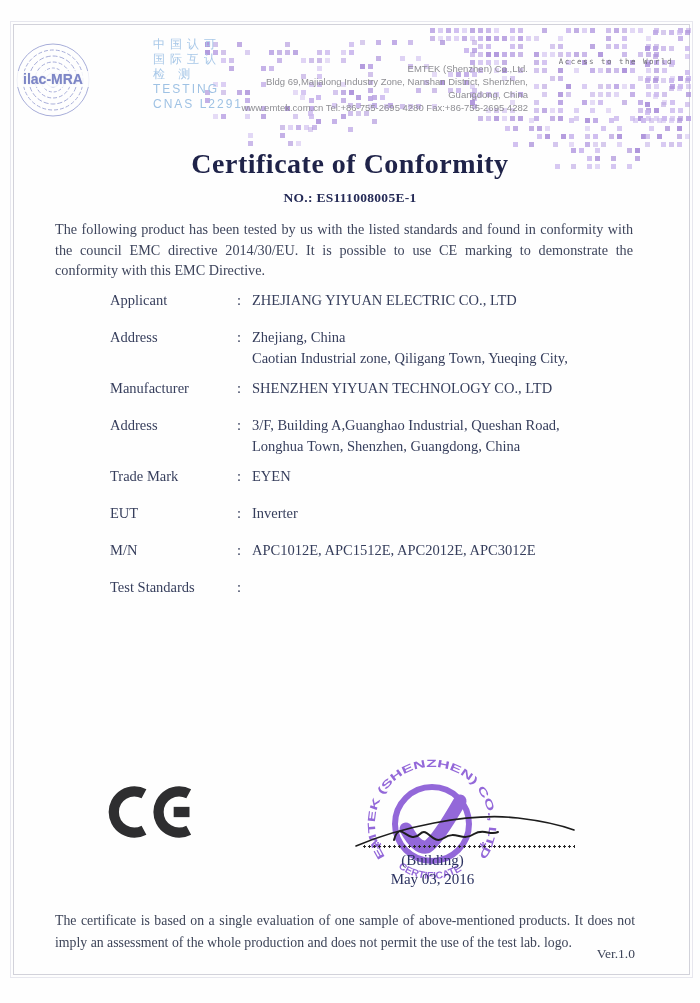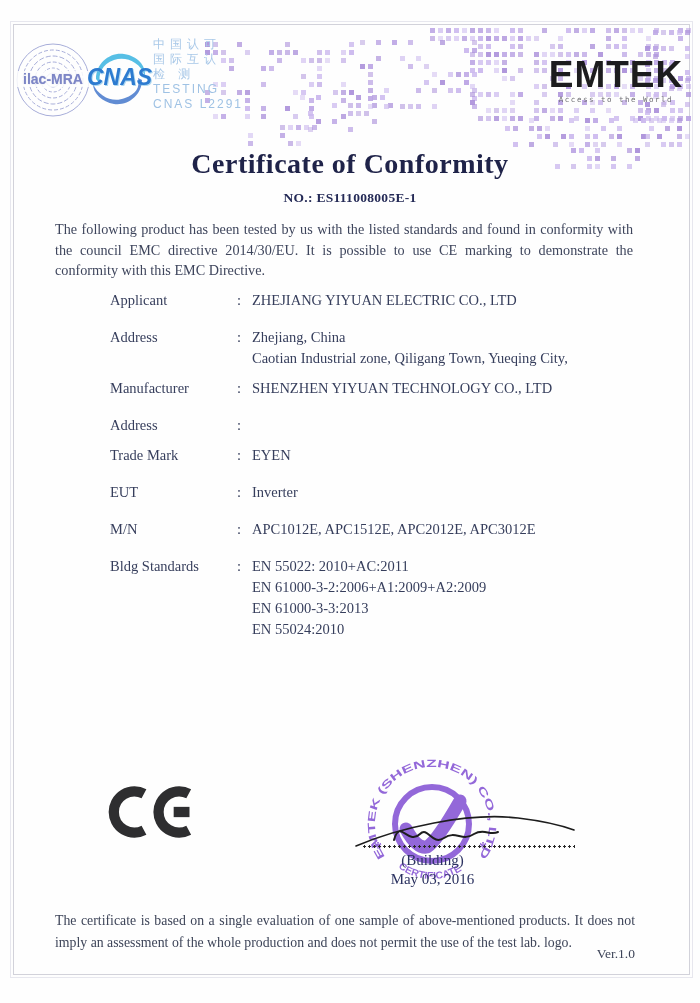--- a/index.html
+++ b/index.html
@@ -511,39 +511,36 @@
         <circle cx="39" cy="40" r="24" stroke-dasharray="5 2"></circle>
         <circle cx="39" cy="40" r="18" stroke-dasharray="4 2"></circle>
         <circle cx="39" cy="40" r="12" stroke-dasharray="3 2"></circle>
         <circle cx="39" cy="40" r="7"></circle>
       </g>
       <rect x="2" y="31" width="74" height="16" fill="#fefefe" opacity="0.85"></rect>
     </svg>
     <div class="lbl">ilac-MRA</div>
   </div>
 
-  <div class="hdr" id="cnas">
-    <svg width="66" height="62" viewBox="0 0 66 62">
-      <path d="M10,31 C10,15 24,4 38,6 C52,8 60,18 59,28 C54,14 40,8 28,12 C16,16 12,26 14,36 Z" fill="#39b4e0" opacity="0.85"></path>
-      <path d="M56,32 C56,47 42,58 28,56 C16,54 7,45 7,36 C13,49 27,55 39,50 C50,46 54,40 52,30 Z" fill="#3a6fc8" opacity="0.8"></path>
-    </svg>
-    <div class="lbl">CNAS</div>
-  </div>
 
   <div class="hdr" id="accred">
       <div class="cn">中国认可</div>
       <div class="cn">国际互认</div>
       <div class="cn">检 测</div>
       <div class="en">TESTING</div>
       <div class="en">CNAS L2291</div>
     </div>
 
+  <div class="hdr" id="companyinfo">
+    <div>EMTEK (Shenzhen) Co.,Ltd.</div>
+    <div>Bldg 69,Majialong Industry Zone, Nanshan District, Shenzhen, Guangdong, China</div>
+    <div>www.emtek.com.cn   Tel:+86-755-2695 4280   Fax:+86-755-2695 4282</div>
+  </div>
 
   <div class="hdr" id="emteklogo">
-    <div class="big">EMTEK</div>
     <div class="tag">Access to the World</div>
   </div>
 
   <div id="title">Certificate of Conformity</div>
   <div id="certno">NO.: ES111008005E-1</div>
 
   <div id="intro">The following product has been tested by us with the listed standards and found in conformity with the council EMC directive 2014/30/EU. It is possible to use CE marking to demonstrate the conformity with this EMC Directive.</div>
 
   <div id="fields">
       <div class="field-row">
@@ -564,20 +561,24 @@
       <div class="field-row">
         <div class="f-label">Manufacturer</div>
         <div class="f-colon">:</div>
         <div class="f-value">
           <div>SHENZHEN YIYUAN TECHNOLOGY CO., LTD</div>
         </div>
       </div>
       <div class="field-row multi">
         <div class="f-label">Address</div>
         <div class="f-colon">:</div>
+        <div class="f-value">
+          <div>3/F, Building A,Guanghao Industrial, Queshan Road,</div>
+          <div>Longhua Town, Shenzhen, Guangdong, China</div>
+        </div>
       </div>
       <div class="field-row">
         <div class="f-label">Trade Mark</div>
         <div class="f-colon">:</div>
         <div class="f-value">
           <div>EYEN</div>
         </div>
       </div>
       <div class="field-row">
         <div class="f-label">EUT</div>
@@ -587,28 +588,22 @@
         </div>
       </div>
       <div class="field-row">
         <div class="f-label">M/N</div>
         <div class="f-colon">:</div>
         <div class="f-value">
           <div>APC1012E, APC1512E, APC2012E, APC3012E</div>
         </div>
       </div>
       <div class="field-row multi">
-        <div class="f-label">Bldg Standards</div>
-        <div class="f-colon">:</div>
-        <div class="f-value">
-          <div>EN 55022: 2010+AC:2011</div>
-          <div>EN 61000-3-2:2006+A1:2009+A2:2009</div>
-          <div>EN 61000-3-3:2013</div>
-          <div>EN 55024:2010</div>
-        </div>
+        <div class="f-label">Test Standards</div>
+        <div class="f-colon">:</div>
       </div>
     </div>
 
   <div id="ce">
     <svg width="95" height="70" viewBox="0 0 240 160">
       <g fill="none" stroke="#2e2e30" stroke-width="26">
         <path d="M101,34 A52,52 0 1 0 101,126"></path>
         <path d="M214,34 A52,52 0 1 0 214,126"></path>
         <path d="M176,80 H216"></path>
       </g>

